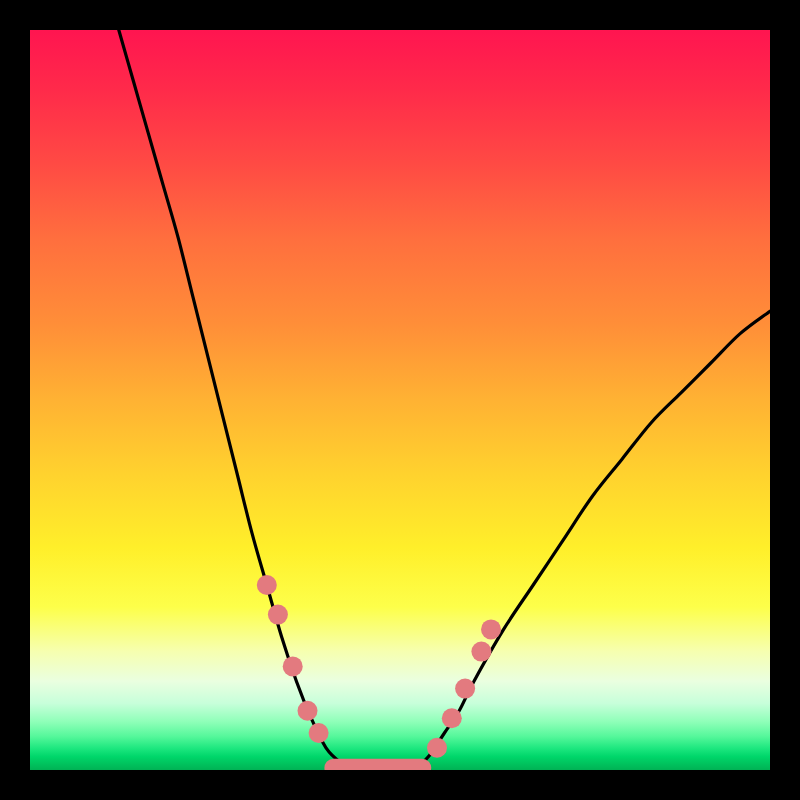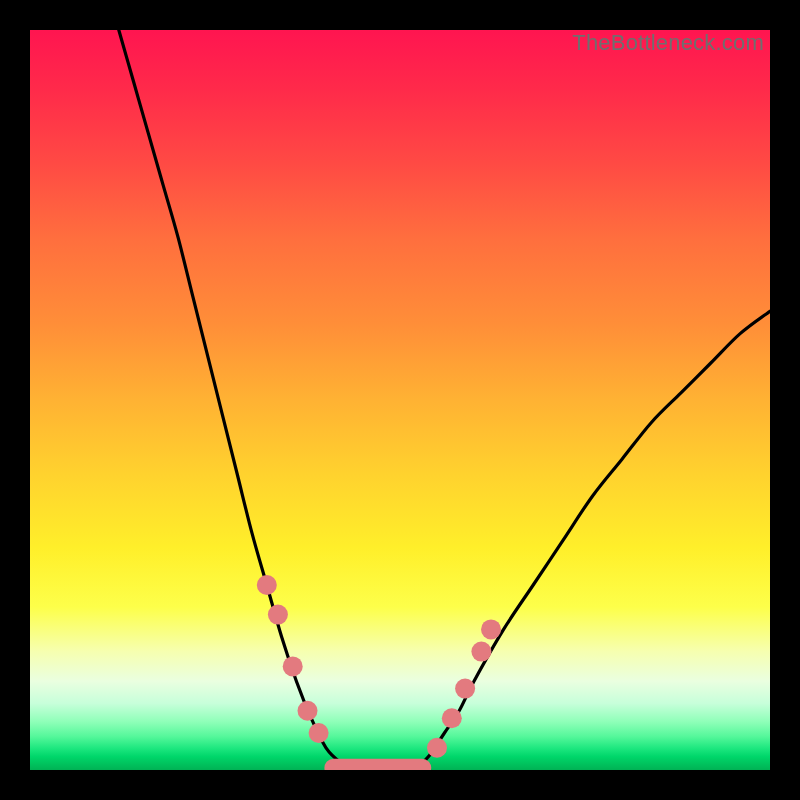--- a/index.html
+++ b/index.html
@@ -73,21 +73,20 @@
     height: 740px;
     pointer-events: none;
   }
 </style>
 </head>
 <body>
 
 <div class="frame">
   <div class="plot">
     <div class="gradient-bg"></div>
-    <div class="watermark">TheBottleneck.com</div>
     <svg class="curve" viewBox="0 0 740 740" preserveAspectRatio="none">
       <g id="svg-root">
           <path d="M 88.8 0 C 91.26666666666667 8.633333333333326, 98.66666666666667 34.53333333333329, 103.60000000000001 51.799999999999955 C 108.53333333333335 69.06666666666662, 113.46666666666667 86.33333333333336, 118.4 103.60000000000002 C 123.33333333333334 120.86666666666669, 128.26666666666665 138.1333333333333, 133.2 155.39999999999998 C 138.13333333333333 172.66666666666666, 143.06666666666666 188.70000000000005, 148 207.20000000000005 C 152.93333333333334 225.70000000000005, 157.86666666666667 246.66666666666666, 162.8 266.4 C 167.73333333333335 286.1333333333333, 172.66666666666666 305.8666666666666, 177.6 325.59999999999997 C 182.53333333333333 345.3333333333333, 187.46666666666667 365.06666666666666, 192.4 384.8 C 197.33333333333334 404.53333333333336, 202.26666666666668 424.26666666666665, 207.20000000000002 444 C 212.13333333333335 463.73333333333335, 217.06666666666666 484.7, 222 503.2 C 226.93333333333334 521.7, 231.86666666666667 537.7333333333333, 236.8 555 C 241.73333333333335 572.2666666666667, 246.66666666666669 590.7666666666667, 251.60000000000002 606.8 C 256.53333333333336 622.8333333333333, 261.46666666666664 637.6333333333333, 266.4 651.2 C 271.3333333333333 664.7666666666668, 276.26666666666665 677.1, 281.2 688.2 C 286.1333333333333 699.3000000000001, 291.06666666666666 710.4, 296 717.8 C 300.93333333333334 725.1999999999999, 305.8666666666667 728.9, 310.8 732.6 C 315.73333333333335 736.3000000000001, 323.1333333333333 738.7666666666667, 325.6 740" fill="none" stroke="#000000" stroke-width="3.2" stroke-linecap="round"></path>
           <path d="M 325.6 740 L 384.8 740" fill="none" stroke="#000000" stroke-width="3.2" stroke-linecap="round"></path>
           <path d="M 384.8 740 C 387.26666666666665 737.5333333333333, 394.6666666666667 731.3666666666667, 399.6 725.2 C 404.53333333333336 719.0333333333334, 409.4666666666667 710.4, 414.40000000000003 703 C 419.33333333333337 695.6, 424.26666666666665 689.4333333333333, 429.2 680.8 C 434.1333333333333 672.1666666666666, 436.6 664.7666666666667, 444 651.2 C 451.4 637.6333333333334, 463.73333333333335 615.4333333333333, 473.6 599.4 C 483.4666666666667 583.3666666666667, 493.33333333333337 569.8, 503.20000000000005 555 C 513.0666666666667 540.2, 522.9333333333333 525.4, 532.8 510.6 C 542.6666666666666 495.8, 552.5333333333333 479.76666666666665, 562.4 466.2 C 572.2666666666667 452.6333333333333, 582.1333333333333 441.5333333333333, 592 429.2 C 601.8666666666667 416.8666666666667, 611.7333333333333 403.30000000000007, 621.6 392.20000000000005 C 631.4666666666667 381.1, 641.3333333333334 372.46666666666664, 651.2 362.59999999999997 C 661.0666666666667 352.7333333333333, 670.9333333333334 342.8666666666666, 680.8000000000001 332.99999999999994 C 690.6666666666667 323.13333333333327, 700.5333333333333 312.03333333333336, 710.4 303.40000000000003 C 720.2666666666667 294.7666666666667, 735.0666666666666 284.9, 740 281.2" fill="none" stroke="#000000" stroke-width="3.2" stroke-linecap="round"></path>
           <path d="M 303.4 737.78 L 392.20000000000005 737.78" fill="none" stroke="#e37a7f" stroke-width="18" stroke-linecap="round"></path>
           <circle cx="236.8" cy="555" r="10" fill="#e37a7f"></circle>
           <circle cx="247.9" cy="584.6" r="10" fill="#e37a7f"></circle>
           <circle cx="262.7" cy="636.4" r="10" fill="#e37a7f"></circle>
           <circle cx="277.5" cy="680.8" r="10" fill="#e37a7f"></circle>

